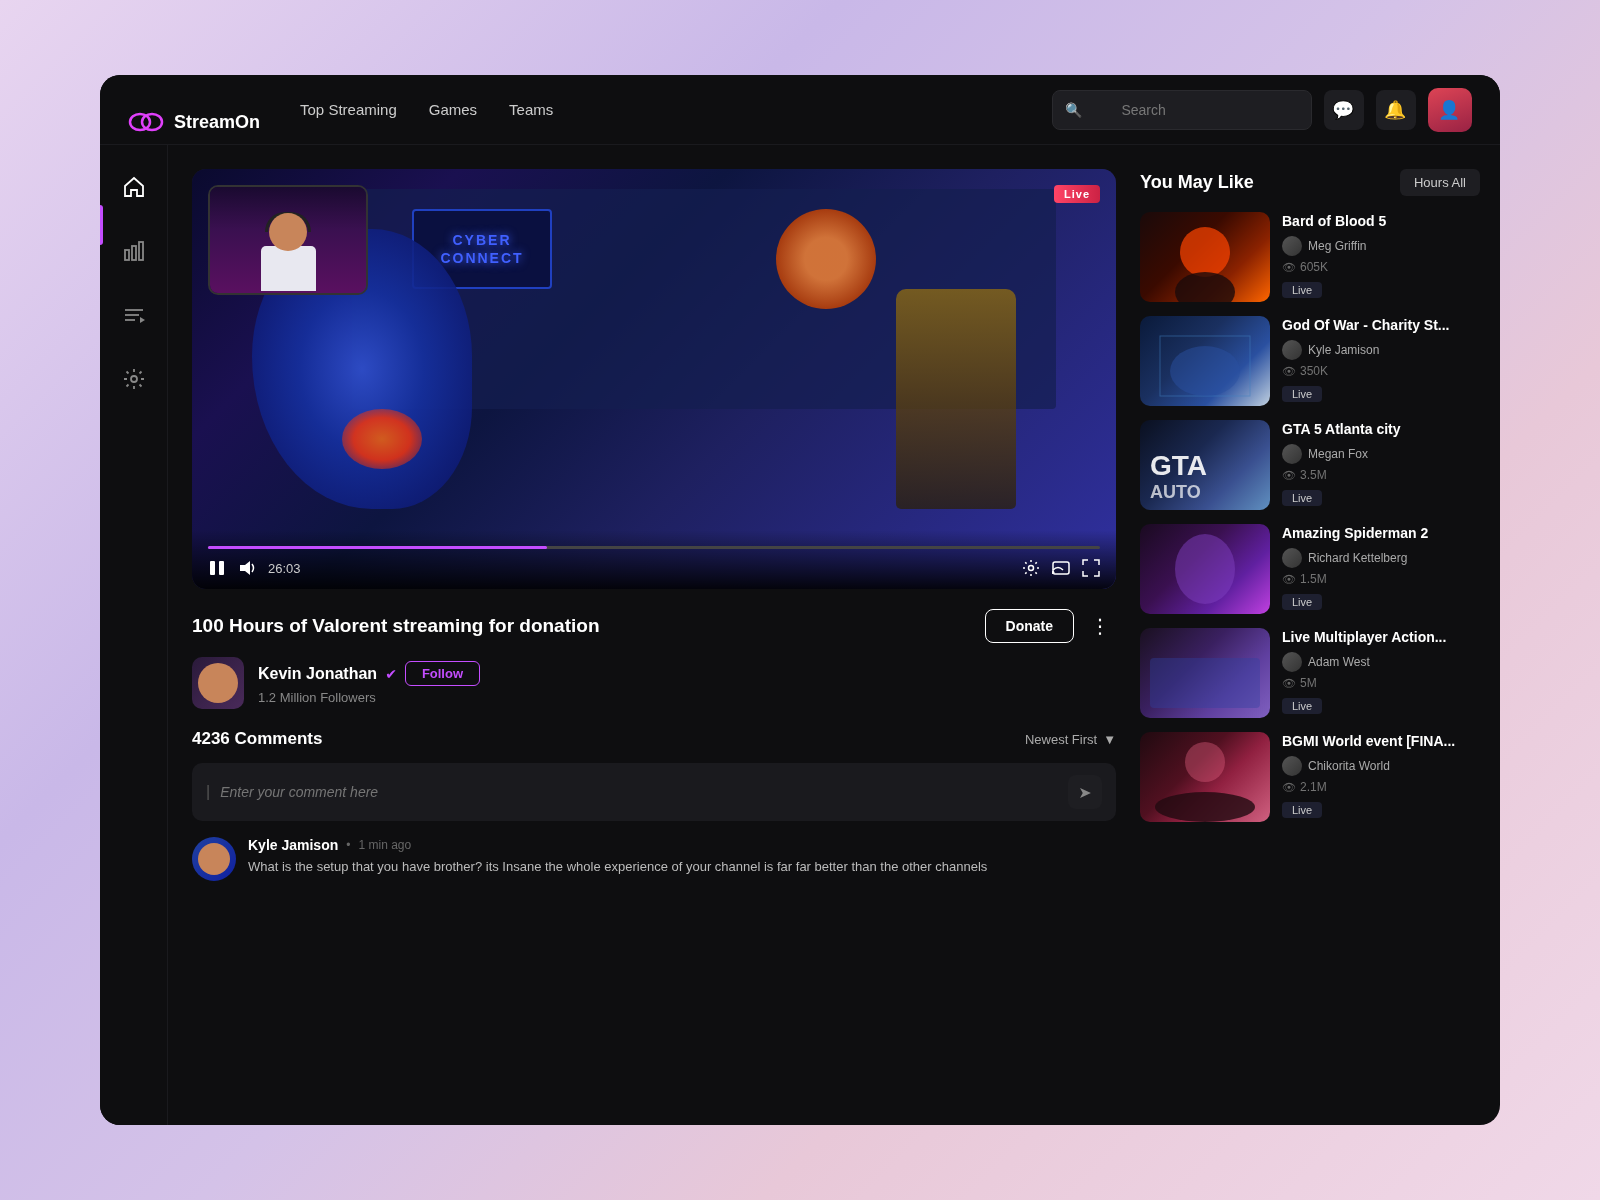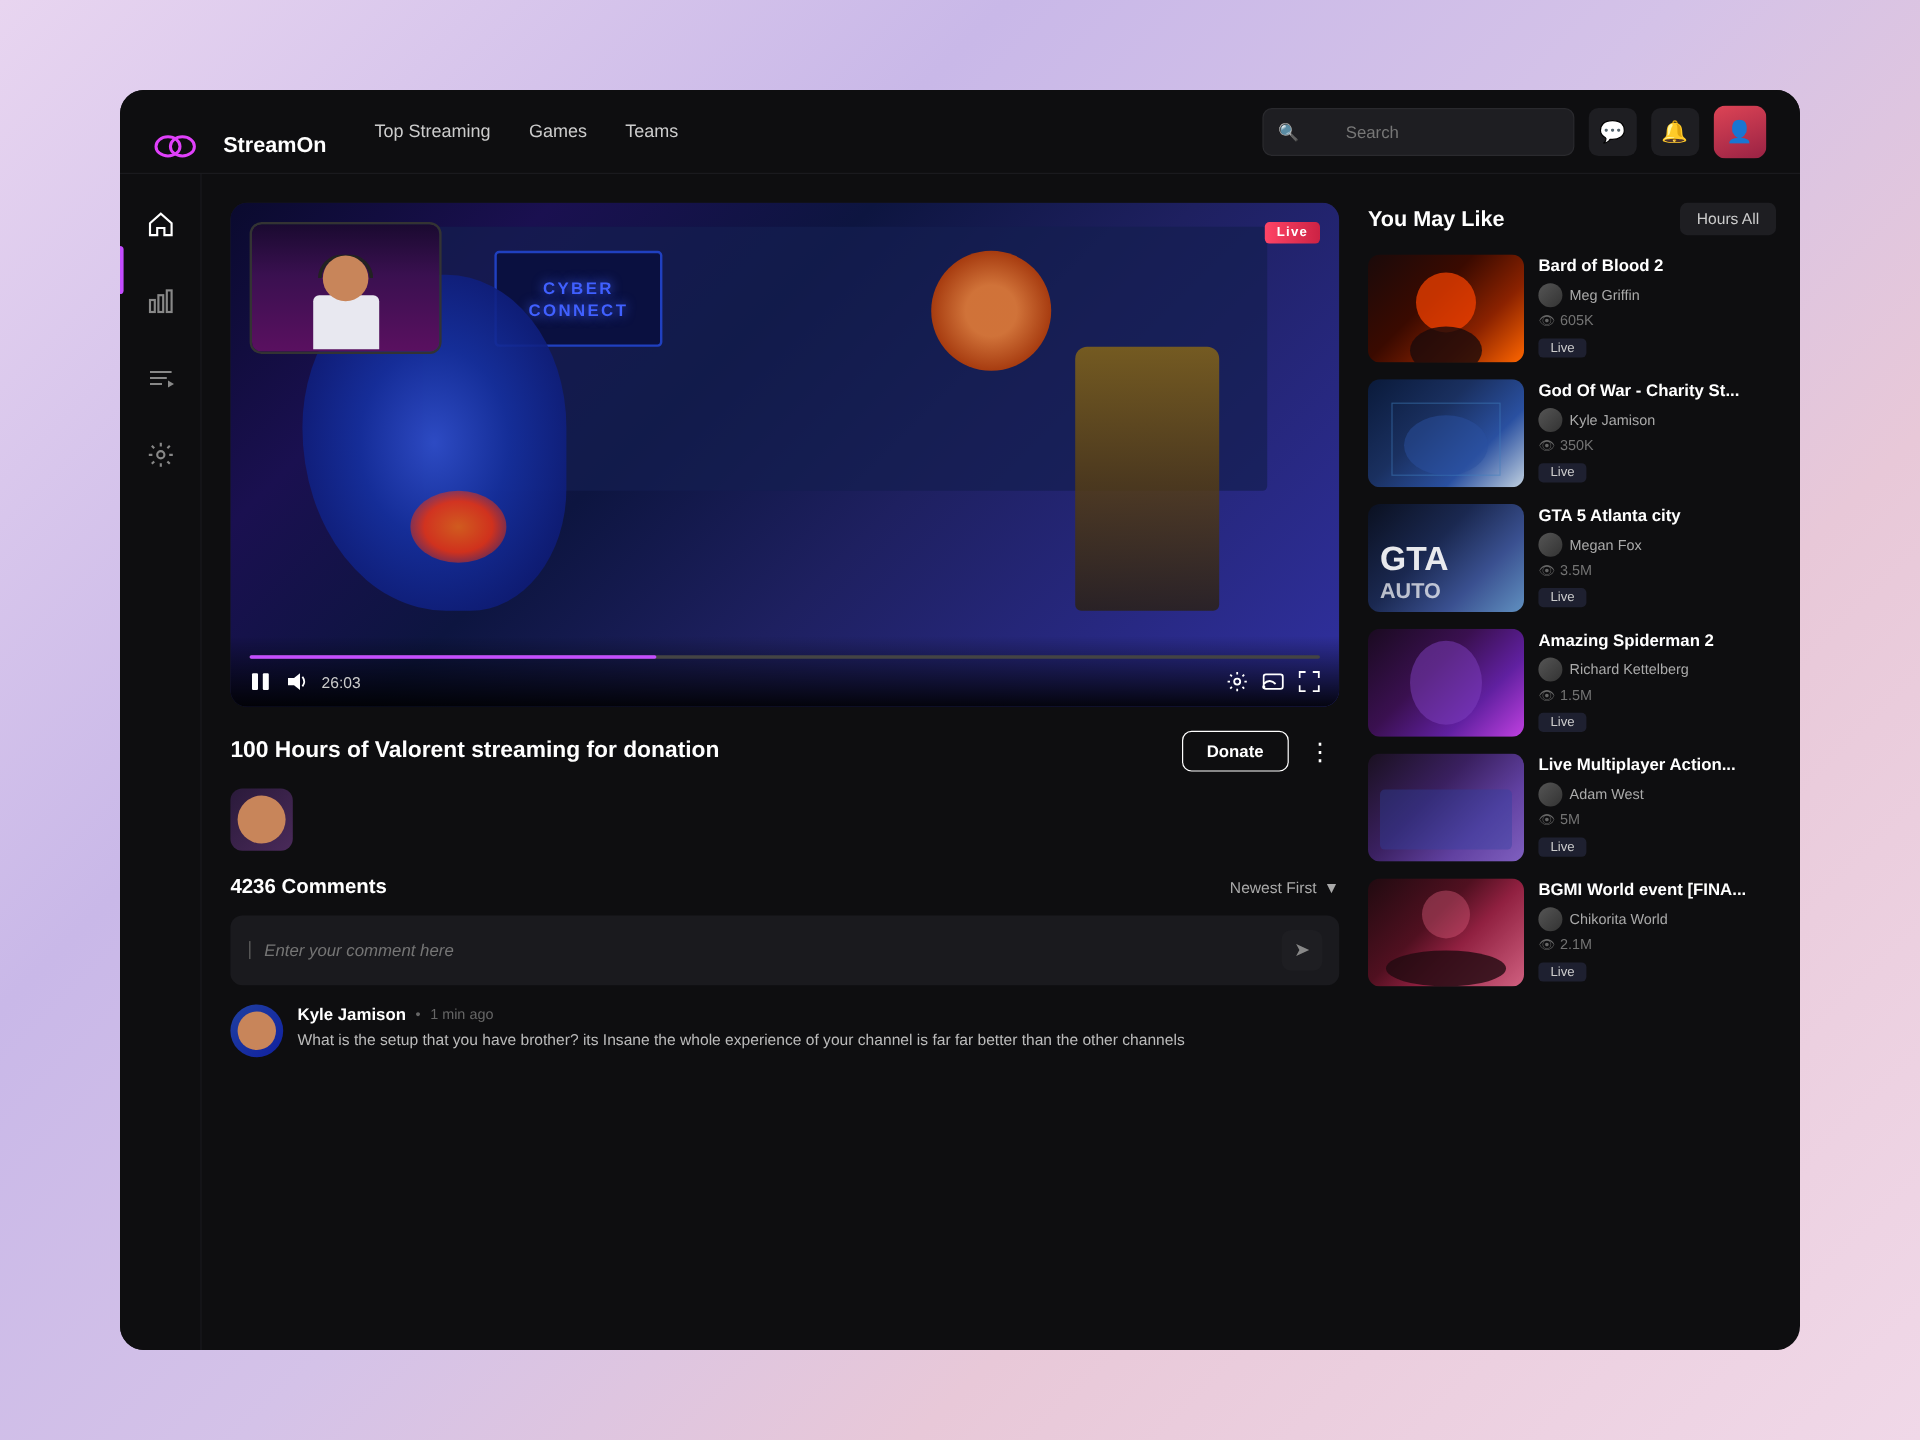--- a/index.html
+++ b/index.html
@@ -29,22 +29,22 @@
       background: #0e0e10;
       display: flex;
       align-items: center;
       padding: 0 28px;
       gap: 40px;
       flex-shrink: 0;
       border-bottom: 1px solid #1a1a1e;
     }
     .logo {
       display: flex;
-      align-items: center;
-      gap: 22px;
+      align-items: flex-end;
+      gap: 10px;
       flex-shrink: 0;
       margin-top: 24px;
     }
     .logo-icon {
       width: 36px;
       height: 22px;
       display: flex;
       align-items: center;
     }
     .logo-text {
@@ -837,20 +837,28 @@
           <div class="video-actions">
             <button class="donate-btn">Donate</button>
             <button class="more-btn">⋮</button>
           </div>
         </div>
 
         <div class="streamer-info">
           <div class="streamer-avatar">
             <div class="streamer-avatar-inner"></div>
           </div>
+          <div class="streamer-meta">
+            <div class="streamer-name-row">
+              <span class="streamer-name">Kevin Jonathan</span>
+              <span class="verified-icon">✔</span>
+              <button class="follow-btn">Follow</button>
+            </div>
+            <span class="follower-count">1.2 Million Followers</span>
+          </div>
         </div>
 
         <div class="comments-section">
           <div class="comments-header">
             <span class="comments-count">4236 Comments</span>
             <div class="sort-row">
               <span>Newest First</span>
               <span>▼</span>
             </div>
           </div>
@@ -888,21 +896,21 @@
         <div class="stream-card">
           <div class="stream-thumb">
             <div class="thumb-bg thumb-bg-1">
               <svg width="130" height="90" viewBox="0 0 130 90" style="position:absolute;top:0;left:0">
                 <circle cx="65" cy="40" r="25" fill="#ff4400" opacity="0.7"></circle>
                 <ellipse cx="65" cy="80" rx="30" ry="20" fill="#1a0a0a" opacity="0.8"></ellipse>
               </svg>
             </div>
           </div>
           <div class="stream-card-info">
-            <div class="stream-card-title">Bard of Blood 2</div>
+            <div class="stream-card-title">Bard of Blood 5</div>
             <div class="stream-card-author-row">
               <div class="stream-card-avatar"></div>
               <span class="stream-card-author">Meg Griffin</span>
             </div>
             <div class="stream-card-views-row">
               <span class="views-icon">👁</span>
               <span class="stream-card-views">605K</span>
             </div>
             <span class="live-chip">Live</span>
           </div>

